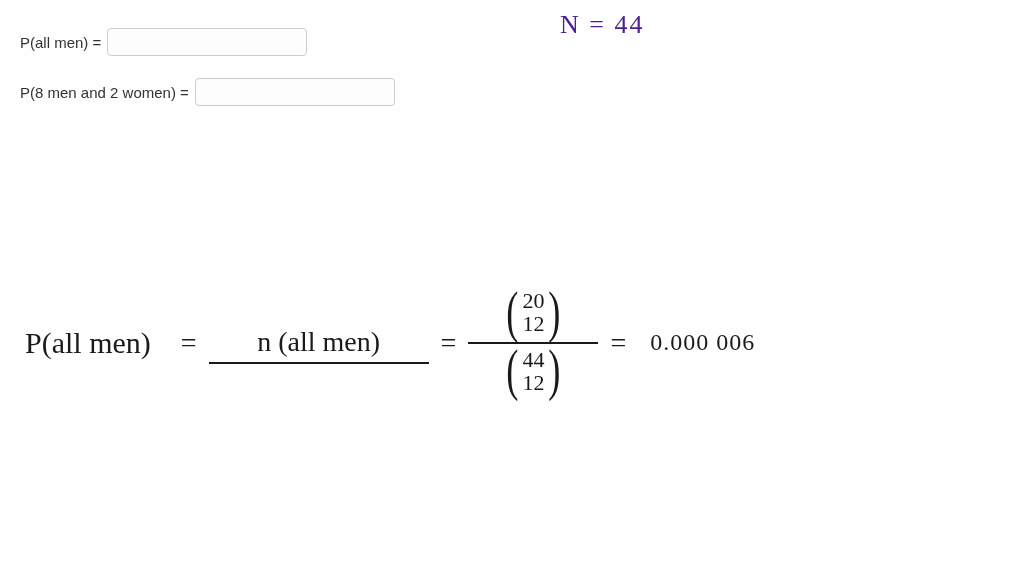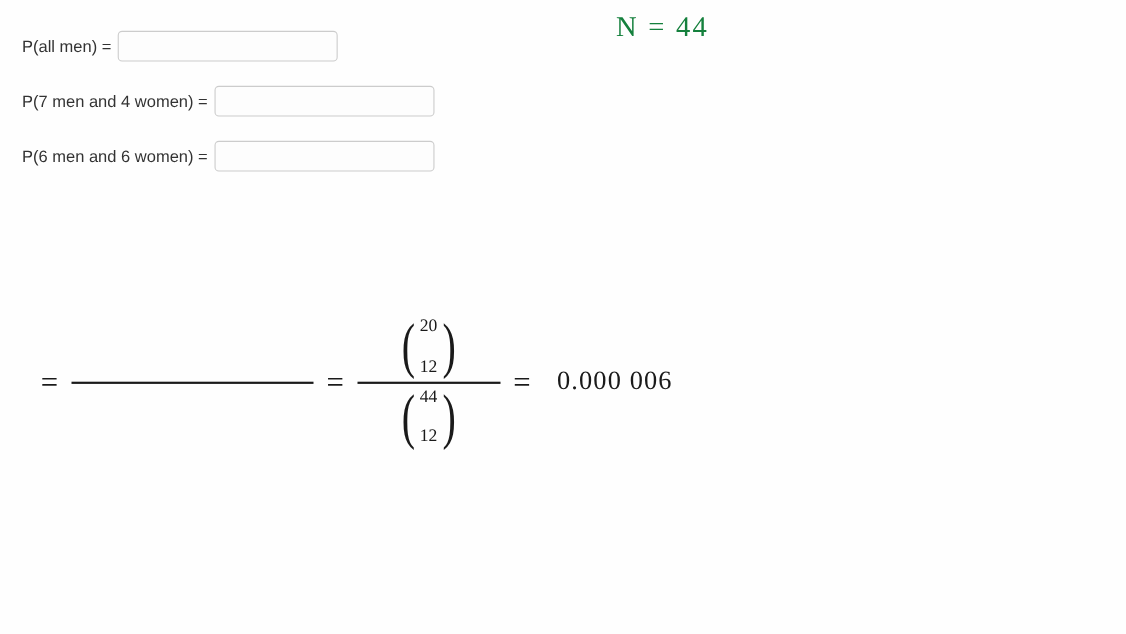--- a/index.html
+++ b/index.html
@@ -30,21 +30,21 @@
       height: 28px;
       width: 200px;
       padding: 4px 8px;
       font-size: 14px;
       background: #fdfdfd;
     }
     .handwritten {
       position: absolute;
       font-family: 'Comic Sans MS', 'Segoe Script', cursive;
     }
-    .blue-ink { color: #15803d; }
+    .blue-ink { color: #4c1d95; }
     .black-ink { color: #1a1a1a; }
     .n-equals {
       top: 10px;
       left: 560px;
       font-size: 26px;
       letter-spacing: 2px;
     }
     .work-area {
       position: absolute;
       top: 285px;
@@ -82,59 +82,56 @@
     .binom-paren {
       font-size: 56px;
       line-height: 0.8;
       font-weight: 300;
       transform: scaleX(0.65);
     }
     .binom-nums {
       display: inline-flex;
       flex-direction: column;
       align-items: center;
-      font-size: 16px;
+      font-size: 22px;
       line-height: 1.05;
       padding: 0 1px;
-      gap: 20px;
     }
     .result {
       font-size: 24px;
       margin-left: 12px;
       letter-spacing: 1px;
     }
     .frac1 .frac-top, .frac1 .frac-bot { font-size: 28px; }
     .frac1 { min-width: 220px; }
     .frac2 { min-width: 130px; }
     .frac2 .frac-line { border-top: 2.5px solid #1a1a1a; width: 100%; }
   </style>
 </head>
 <body>
 
 <div class="form-area">
   <div class="form-row">
     <span class="form-label">P(all men) =</span>
     <input class="form-input" type="text" value="" style="">
   </div>
   <div class="form-row">
-    <span class="form-label">P(7 men and 4 women) =</span>
-    <input class="form-input" type="text" value="" style="">
-  </div>
-  <div class="form-row">
-    <span class="form-label">P(6 men and 6 women) =</span>
+    <span class="form-label">P(8 men and 2 women) =</span>
     <input class="form-input" type="text" value="" style="">
   </div>
 </div>
 
 <div class="handwritten blue-ink n-equals">N = 44</div>
 
 <div class="work-area handwritten black-ink">
+  <span class="work-lhs">P(all men)</span>
   <span class="eq-sign">=</span>
 
   <span class="fraction frac1">
+    <span class="frac-top">n (all men)</span>
     <span class="frac-line"></span>
   </span>
 
   <span class="eq-sign">=</span>
 
   <span class="fraction frac2">
     <span class="frac-top">
       <span class="binom">
         <span class="binom-paren">(</span>
         <span class="binom-nums">

